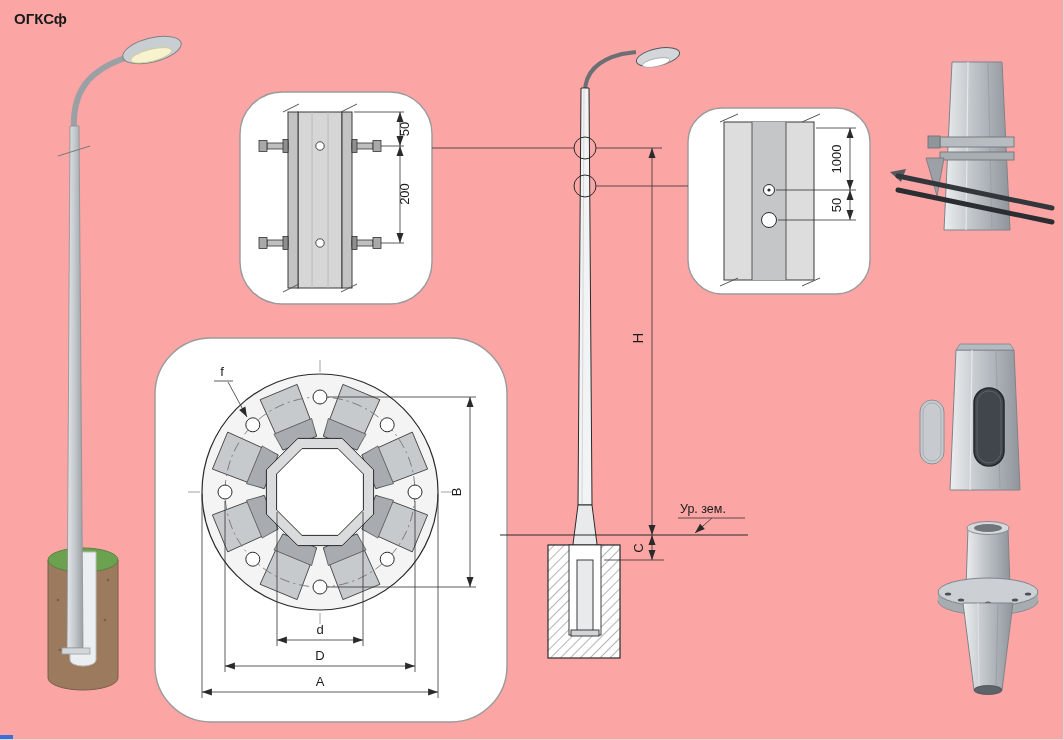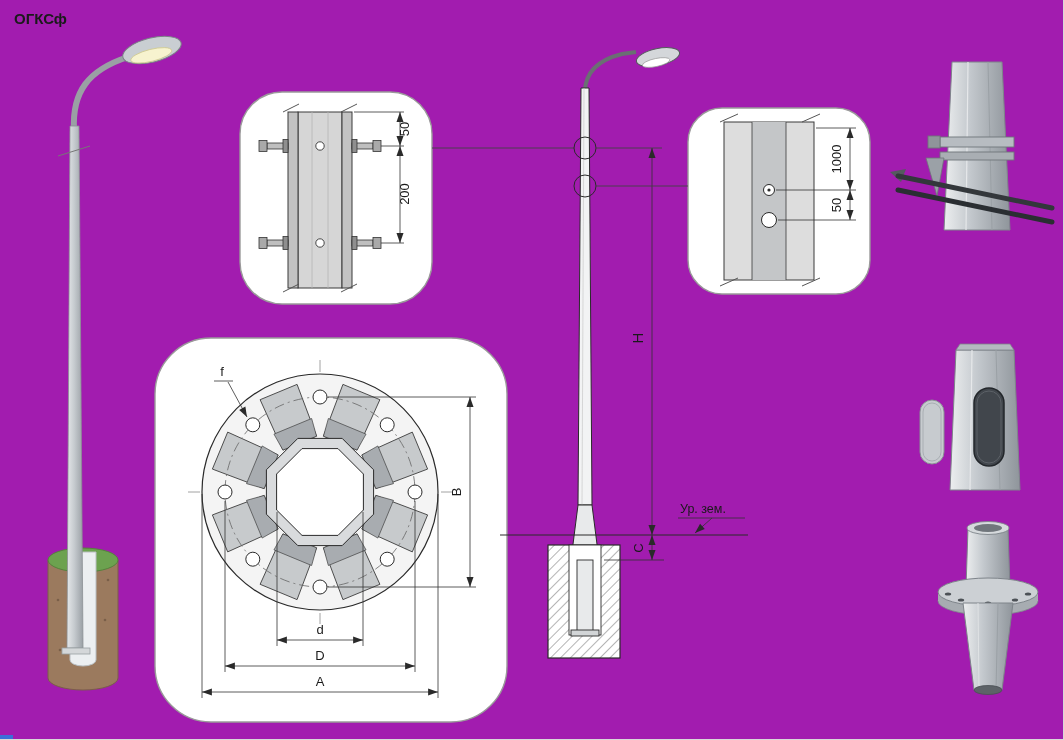--- a/index.html
+++ b/index.html
@@ -1,16 +1,16 @@
 <!DOCTYPE html>
 <html><head>
 <meta charset="utf-8">
 <style>
   html,body{margin:0;padding:0;background:#ffffff;}
-  #page{position:relative;width:1064px;height:740px;background:#a21caf;overflow:hidden;
+  #page{position:relative;width:1064px;height:740px;background:#fca5a5;overflow:hidden;
         border-right:1px solid #d8d8d8;border-bottom:1px solid #d8d8d8;box-sizing:border-box;}
   svg{display:block;}
   text{font-family:"Liberation Sans","DejaVu Sans",sans-serif;fill:#1a1a1a;}
   .dim{font-size:13px;}
   .dim-small{font-size:12.5px;}
   .title{font-size:15px;font-weight:bold;}
   .thin{stroke:#333333;stroke-width:0.8;fill:none;}
   .callout{stroke:#9a9a9a;stroke-width:1.4;fill:#ffffff;}
   .connector{stroke:#444444;stroke-width:0.9;}
 </style>

